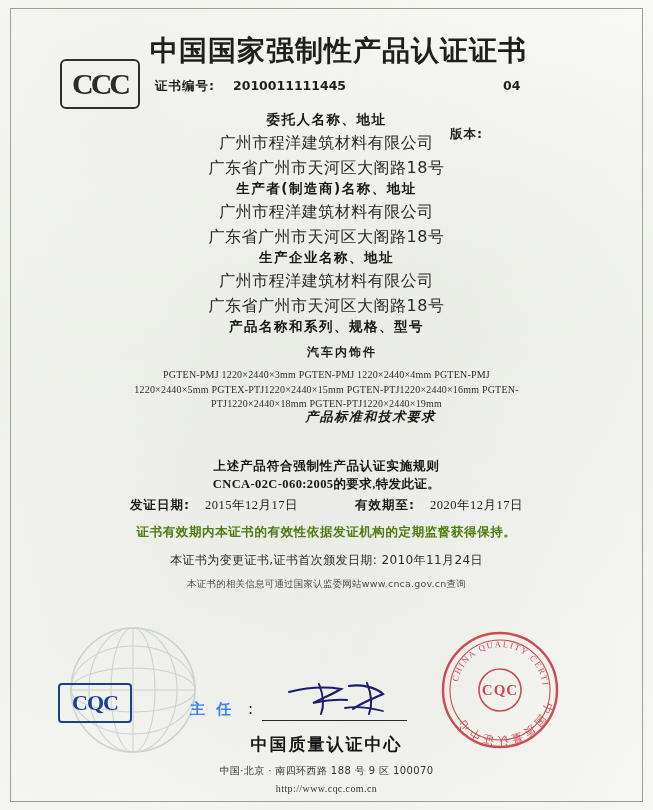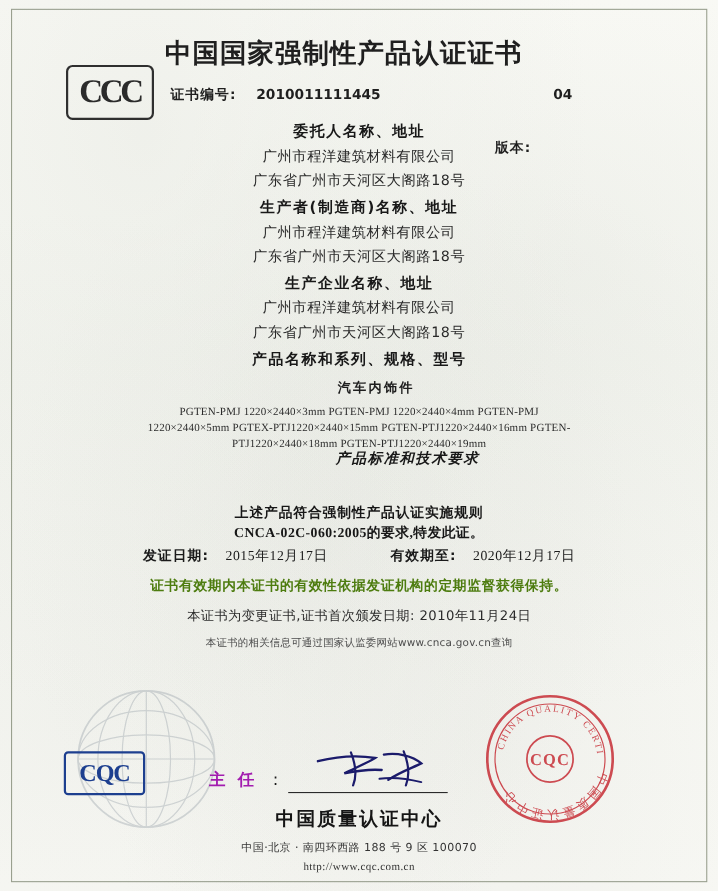--- a/index.html
+++ b/index.html
@@ -72,21 +72,21 @@
     font-weight: bold;
     letter-spacing: -3px;
     color: #2b2b2b;
     line-height: 1;
   }
   .main-title {
     position: absolute;
     left: 150px;
     top: 14px;
     font-family: "DejaVu Sans", sans-serif;
-    font-size: 24px;
+    font-size: 28px;
     font-weight: bold;
     color: #1f1f1f;
     letter-spacing: 1px;
     white-space: nowrap;
   }
 
   
   .cert-row {
     position: absolute;
     left: 0;
@@ -129,21 +129,21 @@
     width: 100%;
     text-align: center;
   }
   .sec-head {
     font-size: 13.5px;
     font-weight: bold;
     color: #181818;
     letter-spacing: 1.5px;
   }
   .sec-line {
-    font-size: 13px;
+    font-size: 16px;
     color: #2a2a2a;
     letter-spacing: 0.5px;
     margin-top: 4px;
   }
   .product-name {
     font-size: 12px;
     color: #1e1e1e;
     letter-spacing: 2px;
     font-weight: bold;
   }
@@ -270,21 +270,21 @@
     font-weight: bold;
     color: #1d3f8f;
     letter-spacing: -1px;
   }
   .director-label {
     position: absolute;
     left: 190px;
     top: 700px;
     font-size: 15px;
     font-weight: bold;
-    color: #a21caf;
+    color: #3b82f6;
     letter-spacing: 3px;
   }
   .director-colon {
     position: absolute;
     left: 248px;
     top: 700px;
     font-size: 15px;
     color: #1a1a1a;
   }
   .signature {

